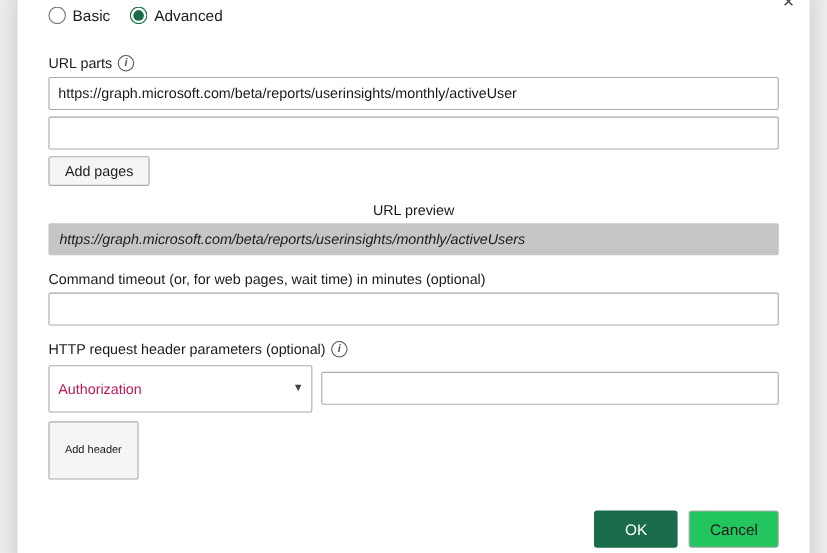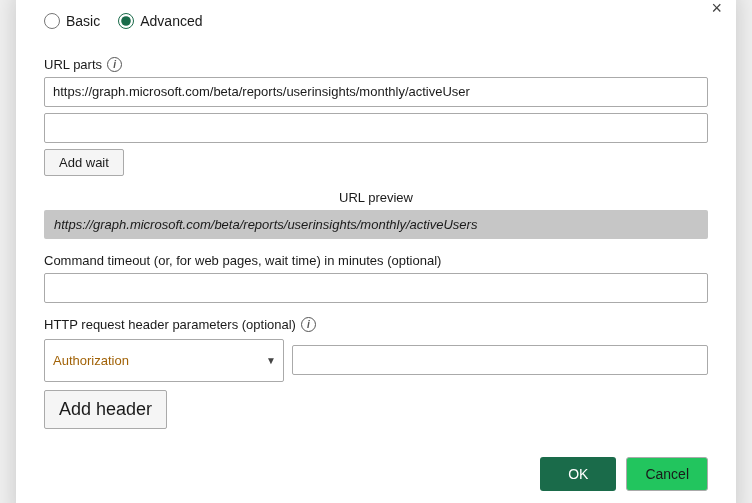--- a/index.html
+++ b/index.html
@@ -173,21 +173,21 @@
       position: relative;
       flex: 0 0 240px;
     }
 
     .header-select {
       width: 100%;
       border: 1px solid #aaa;
       border-radius: 2px;
       padding: 6px 33px 6px 8px;
       font-size: 13px;
-      color: #a16207;
+      color: #be185d;
       appearance: none;
       background: #fff;
       height: 43px;
       cursor: pointer;
       outline: none;
     }
 
     .select-arrow {
       position: absolute;
       right: 8px;
@@ -205,22 +205,22 @@
       padding: 6px 8px;
       font-size: 13px;
       color: #1a1a1a;
       outline: none;
       height: 30px;
     }
 
     .add-header-btn {
       border: 1px solid #aaa;
       background: #f5f5f5;
-      padding: 8px 14px;
-      font-size: 18px;
+      padding: 20px 14px;
+      font-size: 10px;
       border-radius: 2px;
       cursor: pointer;
       color: #1a1a1a;
       margin-bottom: 20px;
     }
 
     .dialog-footer {
       display: flex;
       justify-content: flex-end;
       gap: 10px;
@@ -266,21 +266,21 @@
       <span>Advanced</span>
     </label>
   </div>
 
   <div class="field-label">
     <span>URL parts</span>
     <span class="info-icon">i</span>
   </div>
   <input class="text-input" type="text" value="https://graph.microsoft.com/beta/reports/userinsights/monthly/activeUser" style="">
   <input class="text-input" type="text" style="">
-  <button class="add-part-btn">Add wait</button>
+  <button class="add-part-btn">Add pages</button>
 
   <div class="url-preview-label">URL preview</div>
   <div class="url-preview-box">https://graph.microsoft.com/beta/reports/userinsights/monthly/activeUsers</div>
 
   <div class="timeout-label">Command timeout (or, for web pages, wait time) in minutes (optional)</div>
   <input class="timeout-input" type="text" style="">
 
   <div class="http-header-label">
     <span>HTTP request header parameters (optional)</span>
     <span class="info-icon">i</span>

